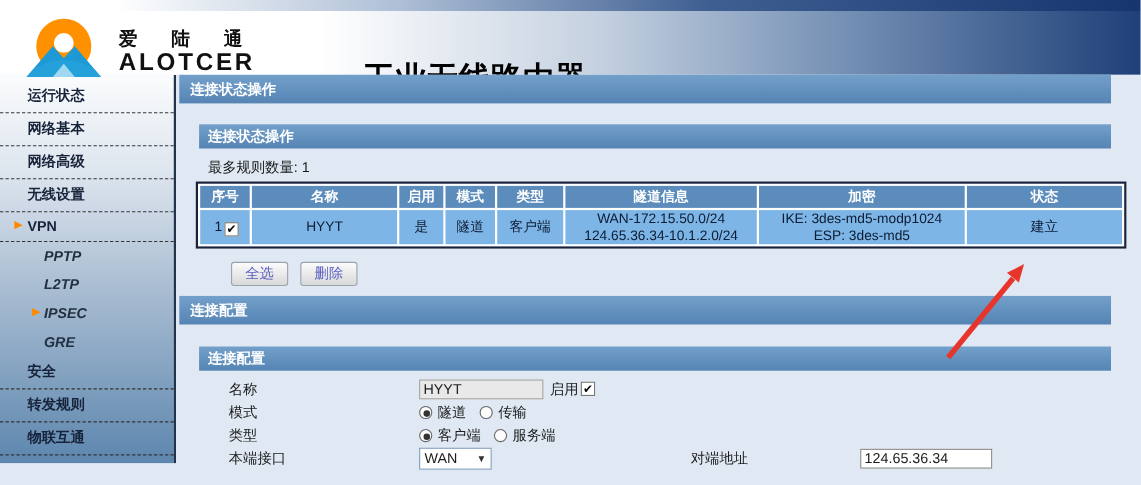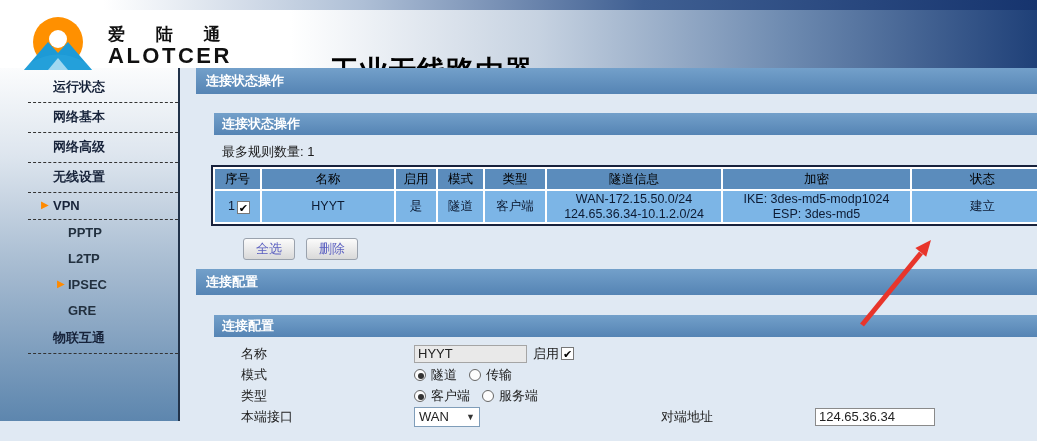--- a/index.html
+++ b/index.html
@@ -12,43 +12,43 @@
   .header { height:58px; position:relative;
     background:linear-gradient(to right,#ffffff 0%,#ffffff 28%,#c6d2e1 52%,#6d8ab0 76%,#1f4078 100%); }
   .logo-wrap { position:absolute; left:20px; top:2px; display:flex; align-items:center; }
   .brand-text { margin-left:12px; color:#111; }
   .brand-cn { font-size:17px; font-weight:bold; letter-spacing:13px; line-height:20px; }
   .brand-en { font-size:22px; font-weight:bold; letter-spacing:2.5px; line-height:22px; }
   .page-title { position:absolute; left:330px; top:42px; font-size:29px; font-weight:bold; color:#000; }
 
   
   .frame { display:flex; height:353px; }
-  .sidebar { width:180px; flex:none; border-right:2px solid #22334a; padding-top:5px;
-    background:linear-gradient(to bottom,#fbfcfd 0%,#dde5ee 25%,#a9bdd2 55%,#5d86ae 100%);padding-left:28px; }
+  .sidebar { width:160px; flex:none; border-right:2px solid #22334a; padding-top:5px;
+    background:linear-gradient(to bottom,#fbfcfd 0%,#dde5ee 25%,#a9bdd2 55%,#5d86ae 100%); }
   .mi { font-size:13px; font-weight:bold; color:#17233a; padding:5px 0 6px 25px; position:relative; }
   .mi.sep { border-bottom:1px dashed #333; }
-  .mi.sub { padding-left:40px; font-weight:bold; color:#22303f; }
+  .mi.sub { padding-left:40px; font-weight:bold; color:#22303f;font-style:italic; }
   .mi .arr { position:absolute; left:13px; top:6px; color:#ff8a00; font-size:10px; }
   .mi.sub .arr { left:29px; }
 
-  .main { flex:1; position:relative; padding-left:16px; background:#e0e9f3; }
+  .main { flex:1; position:relative; padding-left:3px; background:#e0e9f3; }
 
   .section-bar { width:847px; height:26px; line-height:26px; padding-left:10px;
     background:linear-gradient(to bottom,#73a0ca 0%,#5584b4 100%);
     color:#fff; font-size:13px; font-weight:bold; }
   .panel { margin-left:18px; width:829px; }
   .panel-header { height:22px; line-height:22px; padding-left:8px;
     background:linear-gradient(to bottom,#73a0ca 0%,#5584b4 100%);
     color:#fff; font-size:13px; font-weight:bold; }
   .max-rules { font-size:13px; color:#1a1a1a; margin:8px 0 4px 8px; }
 
   
   table.rules { border-collapse:separate; border-spacing:2px; table-layout:fixed;
     width:832px; margin-left:-3px; background:#fff; border:2px solid #18223c; }
-  table.rules th { background:#5b8cbc; color:#000000; font-size:12.5px; font-weight:normal;
+  table.rules th { background:#5b8cbc; color:#ffffff; font-size:12.5px; font-weight:bold;
     height:20px; text-align:center; }
   table.rules td { background:#7cb5e6; color:#0d1b33; font-size:12.5px;
     height:31px; text-align:center; line-height:15px; }
   td.first { text-align:left; padding-left:3px; }
   .cbx { display:inline-block; width:13px; height:13px; background:#fff; border:1px solid #777;
     font-size:11px; line-height:12px; text-align:center; color:#000; font-weight:bold;
     vertical-align:-2px; margin-left:2px; }
 
   
   .btn-row { margin:12px 0 0 29px; display:flex; gap:11px; }
@@ -114,20 +114,22 @@
       <span class="arr">▶</span>
       <span>VPN</span>
     </div>
     <div class="mi sub">PPTP</div>
     <div class="mi sub">L2TP</div>
     <div class="mi sub">
       <span class="arr">▶</span>
       <span>IPSEC</span>
     </div>
     <div class="mi sub">GRE</div>
+    <div class="mi sep">安全</div>
+    <div class="mi sep">转发规则</div>
     <div class="mi sep">物联互通</div>
 
   </div>
 
   <div class="main">
     <div class="section-bar">连接状态操作</div>
     <div class="gap19"></div>
 
     <div class="panel">
       <div class="panel-header">连接状态操作</div>

